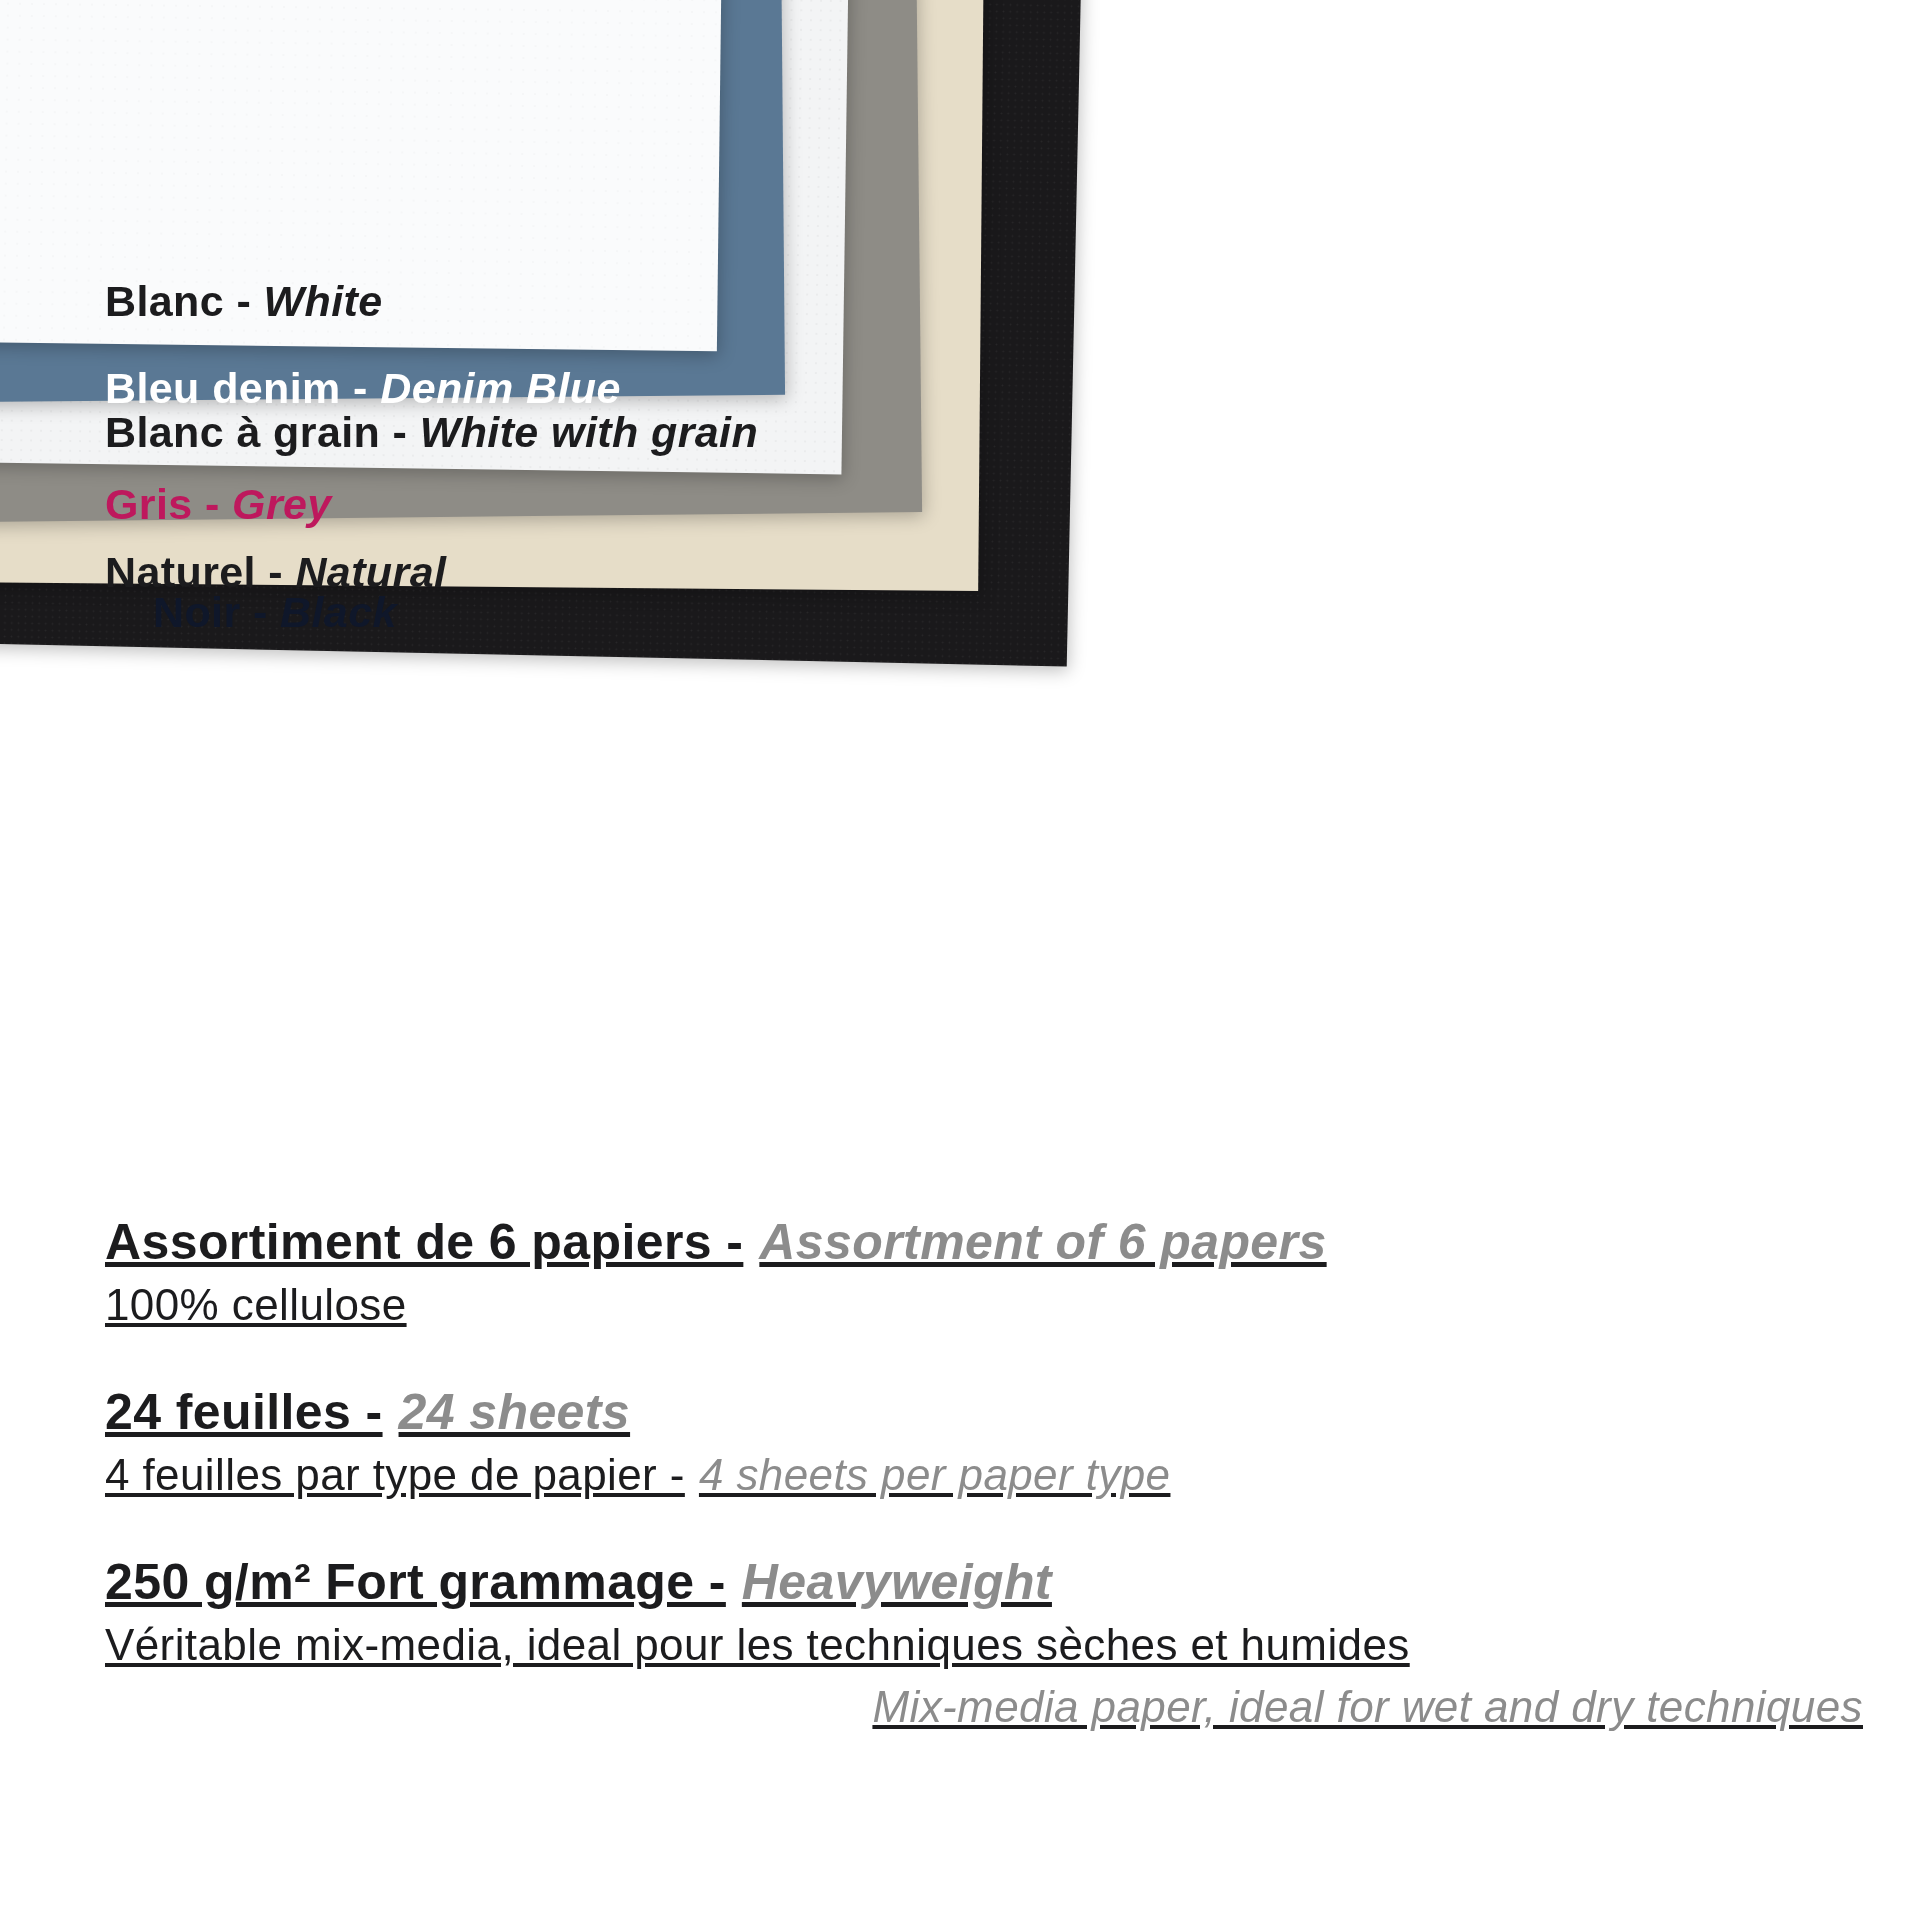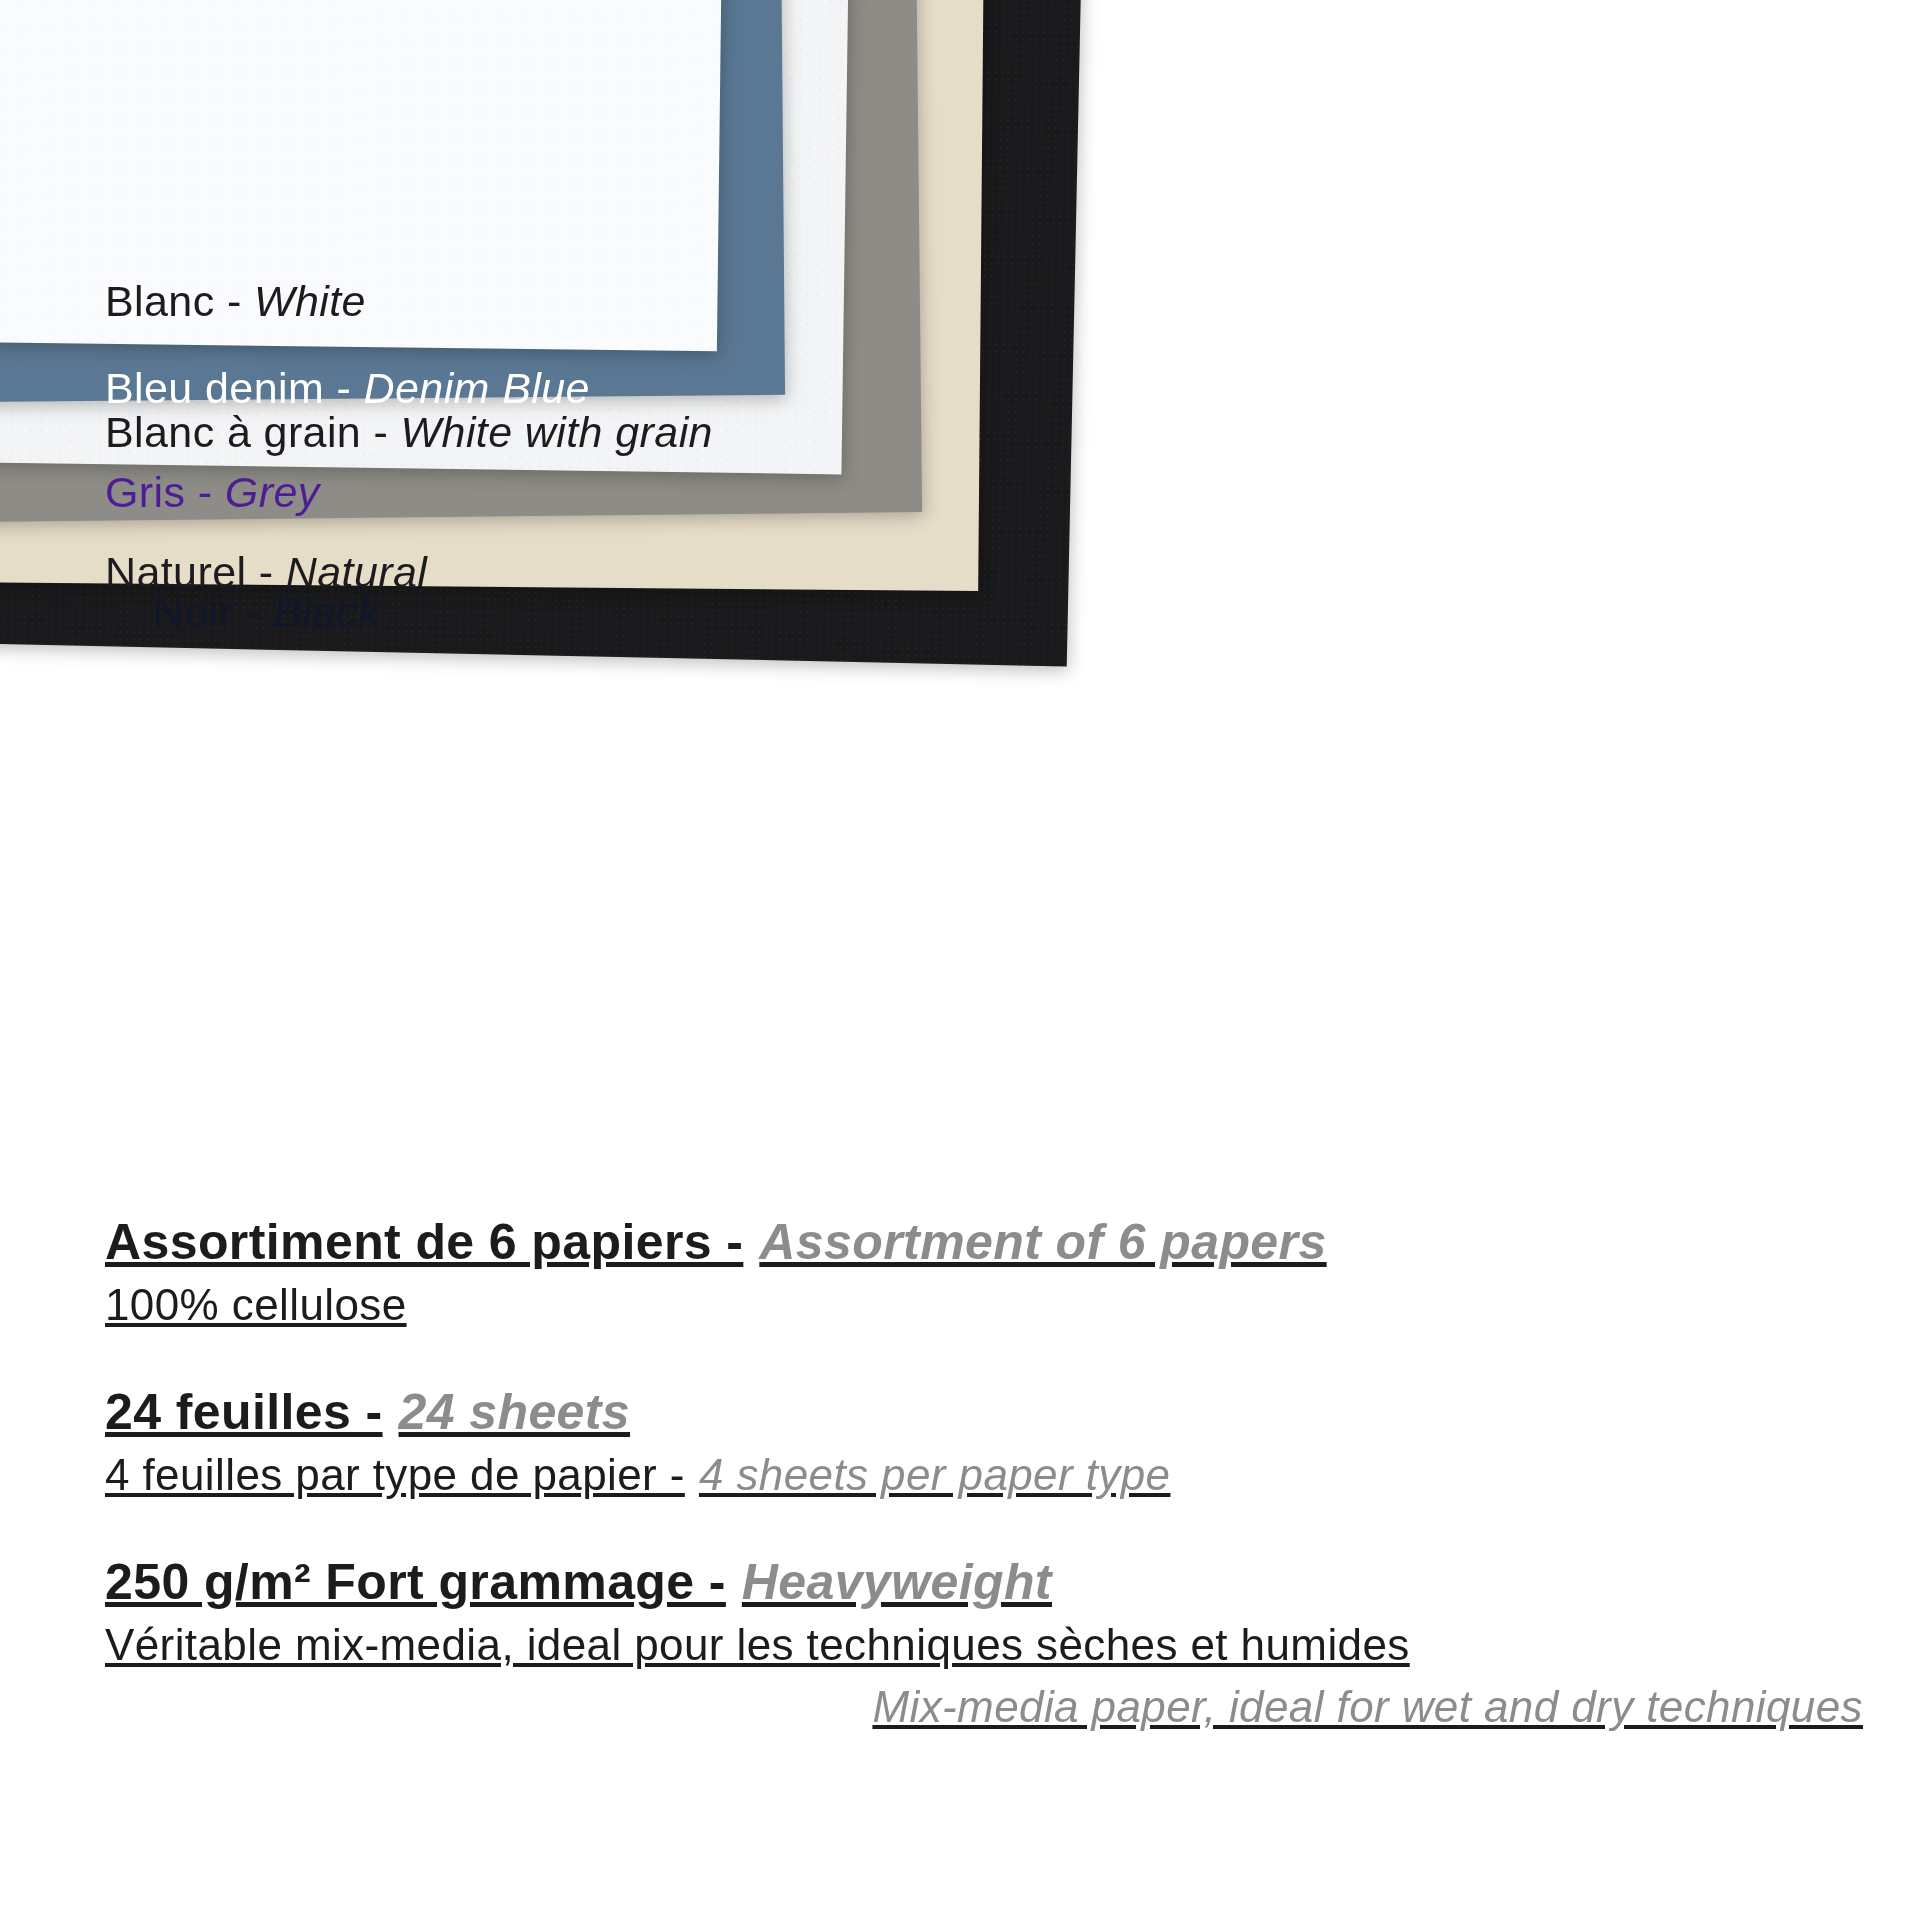--- a/index.html
+++ b/index.html
@@ -38,20 +38,21 @@
                    background-size: 12px 12px; }
 
   .paper-label {
     position: absolute;
     left: 105px;
     font-size: 43px;
     line-height: 48px;
     letter-spacing: 0.4px;
     white-space: nowrap;
     z-index: 20;
+    font-weight: bold;
   }
   .paper-label em { font-style: italic; }
   .label-blanc   { top: 277px; }
   .label-bleu    { top: 364px; }
   .label-grain   { top: 408px; }
   .label-gris    { top: 468px; }
   .label-naturel { top: 548px; }
   .label-noir    { top: 588px; }
 
   
@@ -105,21 +106,21 @@
     <div class="sheet sheet-grain" style="background-color: rgb(243, 244, 245);"></div>
     <div class="sheet sheet-blue" style="background-color: rgb(90, 120, 148);"></div>
     <div class="sheet sheet-white" style="background-color: rgb(250, 251, 252);"></div>
 
     <div class="paper-label label-blanc" style="color: rgb(28, 28, 30);"><span>Blanc</span><span> - </span><em>White</em></div>
 
     <div class="paper-label label-bleu" style="color: rgb(255, 255, 255);"><span>Bleu denim</span><span> - </span><em>Denim Blue</em></div>
 
     <div class="paper-label label-grain" style="color: rgb(28, 28, 30); text-align: right;"><span>Blanc à grain</span><span> - </span><em>White with grain</em></div>
 
-    <div class="paper-label label-gris" style="color: #4c1d95;"><span>Gris</span><span> - </span><em>Grey</em></div>
+    <div class="paper-label label-gris" style="color: #be185d; margin-top: 12px;"><span>Gris</span><span> - </span><em>Grey</em></div>
 
     <div class="paper-label label-naturel" style="color: rgb(28, 28, 30);"><span>Naturel</span><span> - </span><em>Natural</em></div>
 
     <div class="paper-label label-noir" style="color: #0f172a; margin-left: 48px;"><span>Noir</span><span> - </span><em>Black</em></div>
   </div>
 
   <div class="specs">
 
     <div class="spec-group">
       <div class="spec-heading"><span class="fr">Assortiment de 6 papiers -</span><em class="en">Assortment of 6 papers</em></div>

